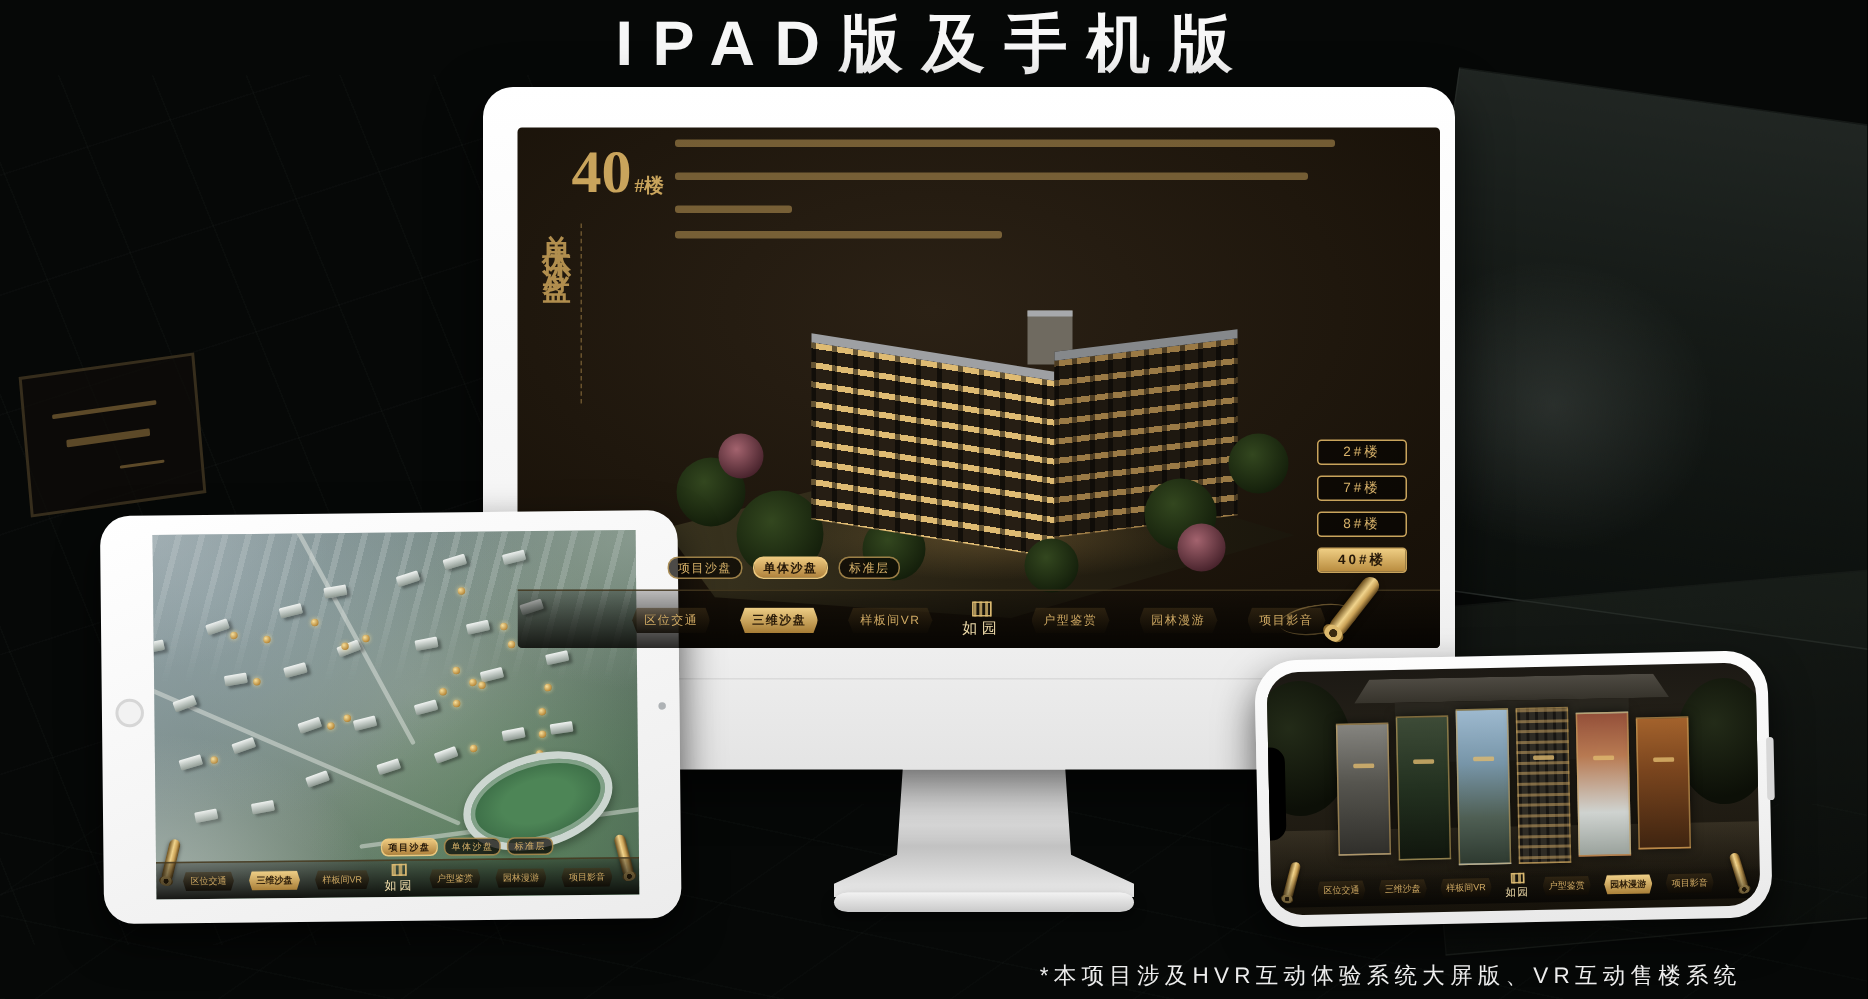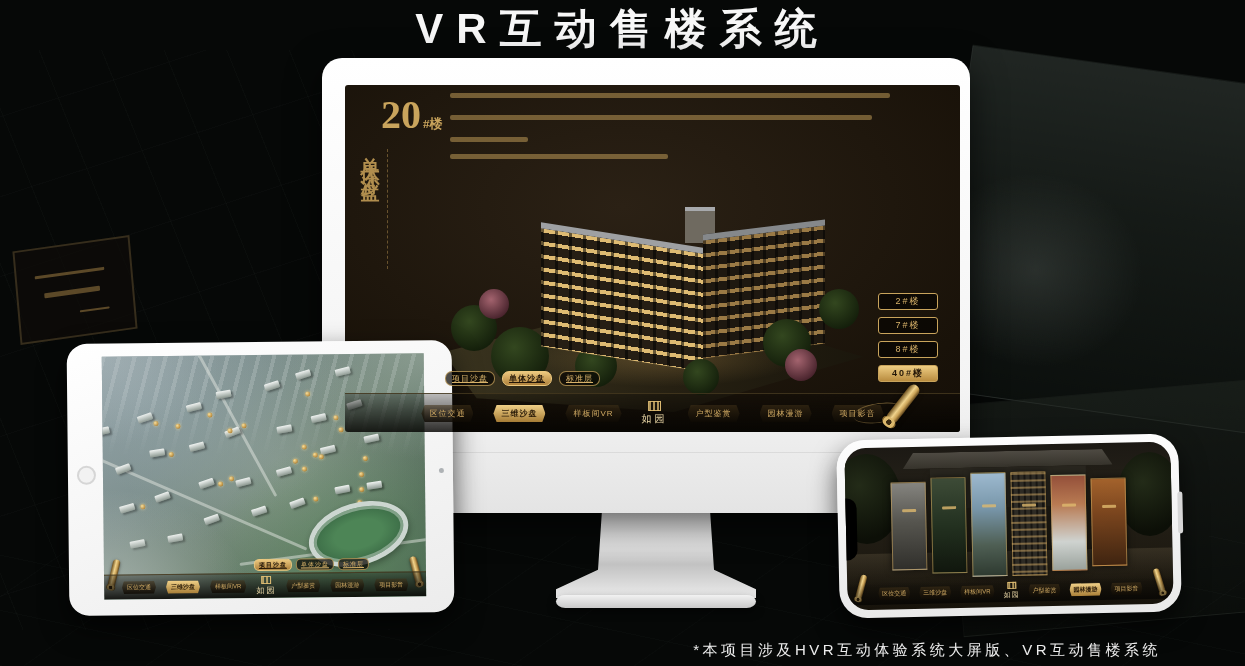--- a/index.html
+++ b/index.html
@@ -30,21 +30,21 @@
       repeating-linear-gradient(-35deg, rgba(140,160,150,.04) 0 1px, transparent 1px 70px);}
 
   
   .title{position:absolute;top:1px;left:0;right:0;text-align:center;color:#f7f7f7;
     font-size:42px;font-weight:bold;letter-spacing:13px;}
   .footnote{position:absolute;right:84px;bottom:6px;color:#ededed;font-size:15px;letter-spacing:3.5px;}
 
   
   .pill{display:inline-flex;align-items:center;justify-content:center;height:13px;padding:0 6px;
     border:1px solid rgba(201,164,92,.75);border-radius:7px;background:rgba(10,7,3,.72);
-    color:#d8b26a;font-size:8px;letter-spacing:1px;white-space:nowrap;text-decoration:underline;}
+    color:#d8b26a;font-size:8px;letter-spacing:1px;white-space:nowrap;}
   .pill.active{background:linear-gradient(180deg,#ecc87e,#b0823c);color:#241708;font-weight:bold;border-color:#e8c activation;}
   .pill.active{border-color:#ecc87e;}
   .nav-item{position:relative;font-size:8px;color:#cfa963;padding:3px 8px;letter-spacing:1px;white-space:nowrap;
     clip-path:polygon(6% 0,94% 0,100% 50%,94% 100%,6% 100%,0 50%);
     background:linear-gradient(180deg, rgba(66,50,24,.55), rgba(14,10,4,.85));}
   .nav-item.active{background:linear-gradient(180deg,#efcf87,#a67c35);color:#2b1c09;font-weight:bold;
     box-shadow:0 0 8px rgba(236,200,126,.5);}
   .nav-logo{display:flex;flex-direction:column;align-items:center;gap:1px;color:#ecd9a8;}
   .nav-logo .txt{font-size:10px;letter-spacing:3px;}
   .logo-mark{width:11px;height:8px;border:1px solid rgba(224,190,115,.9);
@@ -213,30 +213,30 @@
   <div class="bg-lines-left"></div>
   <div class="bg-photo-right"></div>
   <div class="bg-photo-right2"></div>
   <div class="bg-plaque">
       <i></i>
       <i></i>
       <i></i>
     </div>
   <div class="bg-bottom-map"></div>
 
-  <div class="title">VR互动售楼系统</div>
+  <div class="title">IPAD版及手机版</div>
 
   <div class="monitor-stand"></div>
   <div class="monitor-base"></div>
   <div class="monitor">
     <div class="chin-line"></div>
     <div class="m-screen">
 
       <div class="m-heading">
-        <span class="m-num">20</span><span class="m-unit">#楼</span>
+        <span class="m-num">40</span><span class="m-unit">#楼</span>
       </div>
       <div class="m-sub">单体沙盘</div>
       <div class="m-sub-line"></div>
 
       <div class="m-par">
           <i></i>
           <i></i>
           <i></i>
           <i></i>
         </div>

